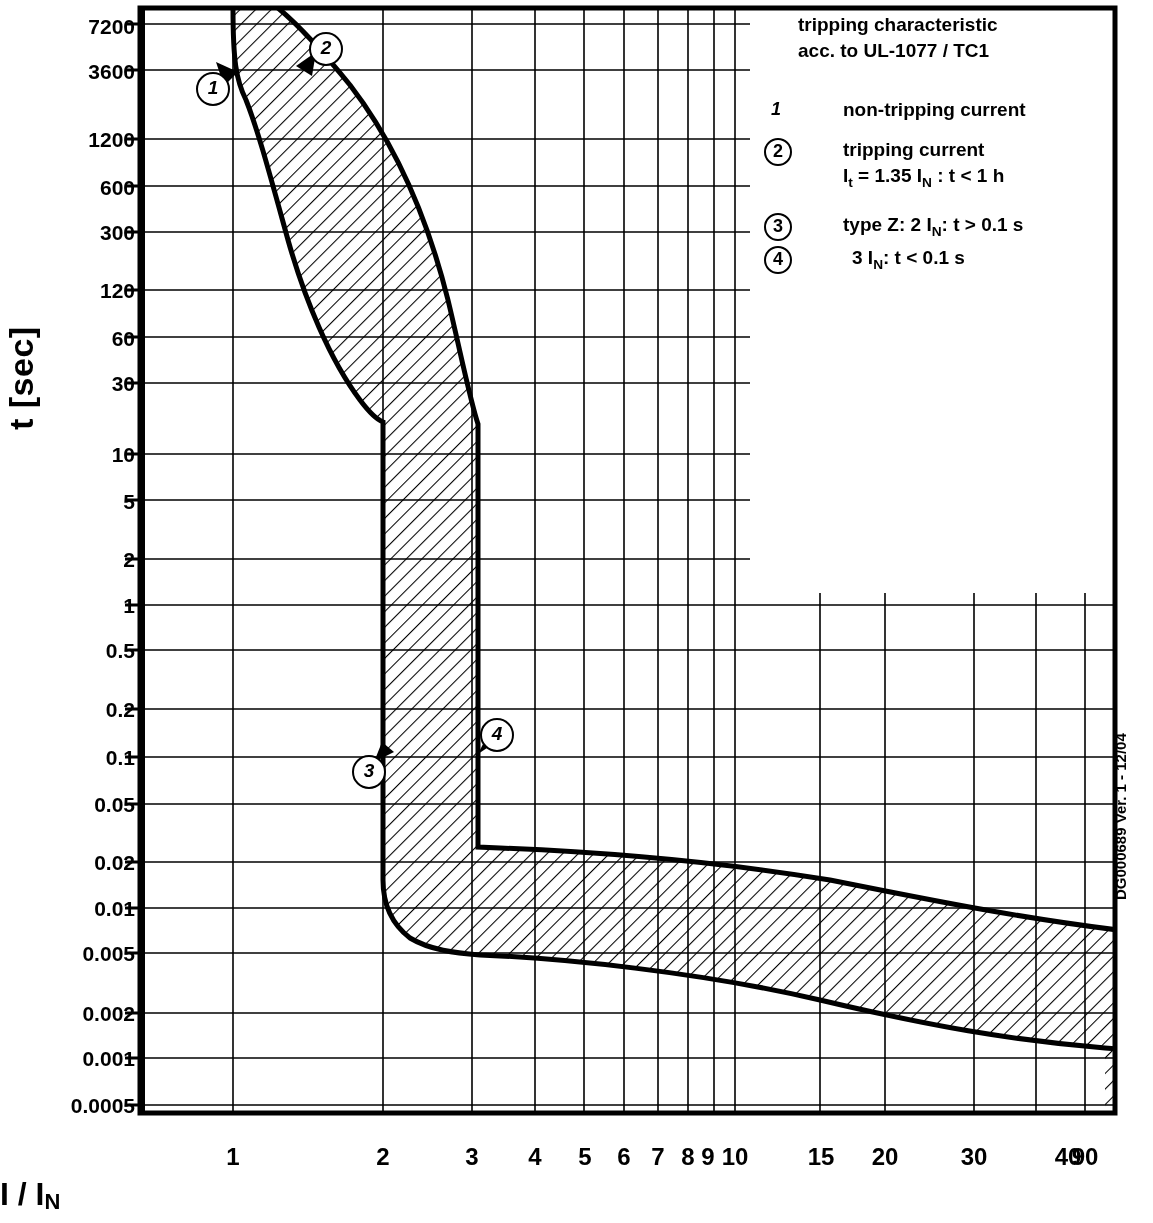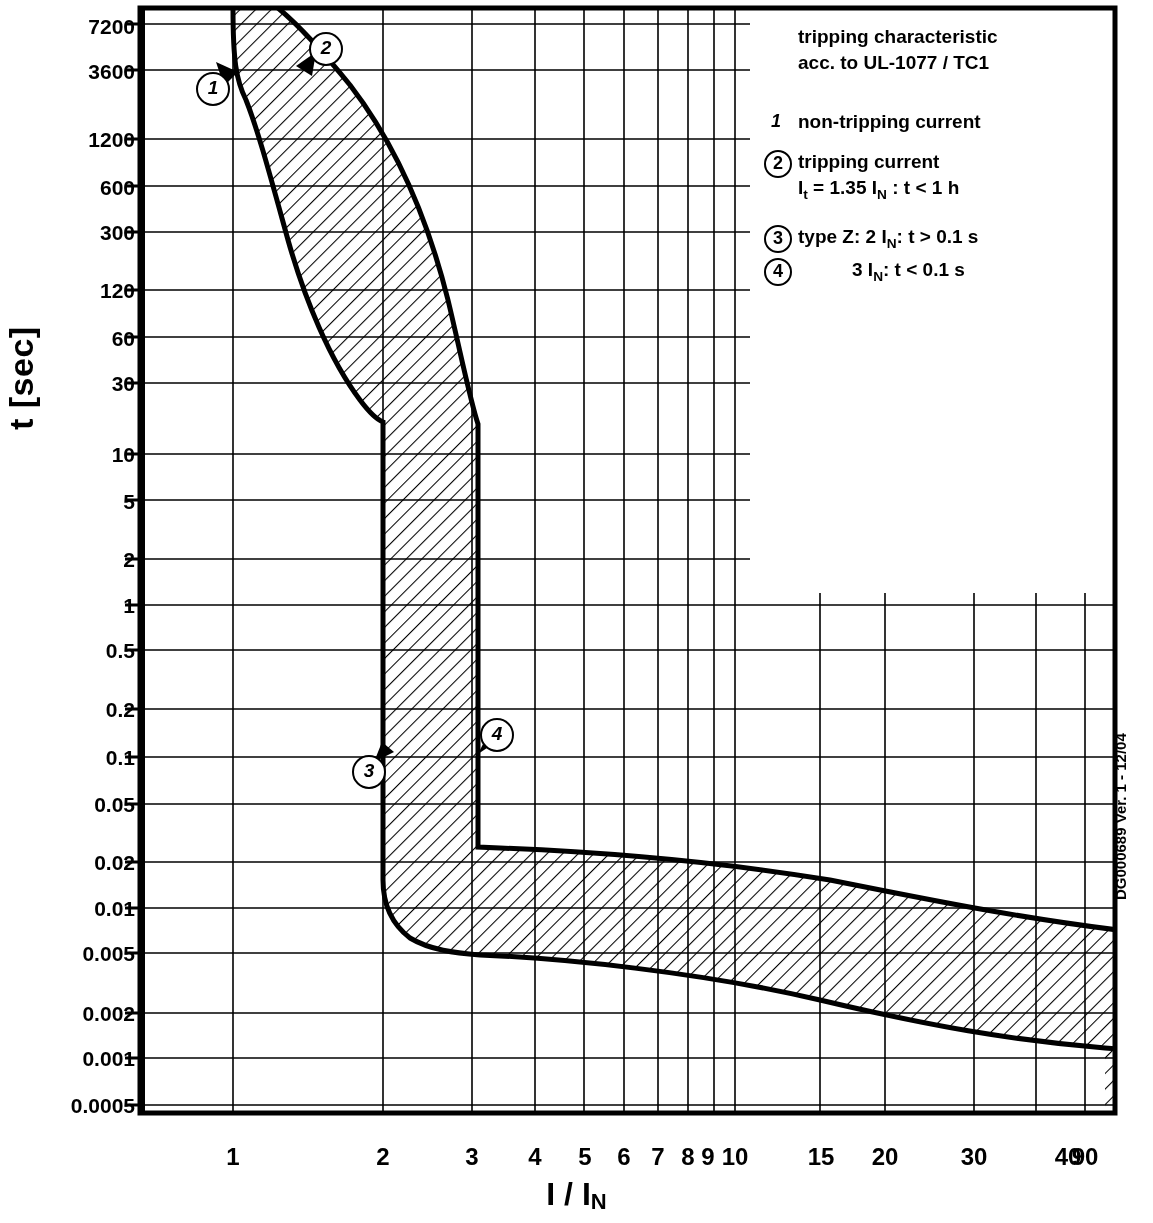--- a/index.html
+++ b/index.html
@@ -31,21 +31,20 @@
     font-size: 34px;
     font-weight: bold;
     letter-spacing: 0.5px;
     white-space: nowrap;
   }
   .xlabel-text {
     position: absolute;
     left: 0;
     top: 1176px;
     width: 1153px;
-    text-align: center;
     font-size: 32px;
     font-weight: bold;
   }
   .xlabel-text .sub {
     font-size: 22px;
     vertical-align: -4px;
   }
   .ytick {
     position: absolute;
     right: 1018px;
@@ -57,21 +56,21 @@
   .xtick {
     position: absolute;
     text-align: center;
     font-size: 24px;
     font-weight: bold;
     white-space: nowrap;
   }
   .legend-box {
     position: absolute;
     left: 760px;
-    top: 24px;
+    top: 12px;
     width: 370px;
     font-size: 19px;
     font-weight: bold;
     line-height: 1.35;
   }
   .legend-title {
     margin-left: 38px;
     font-size: 19px;
     font-weight: bold;
   }
@@ -92,20 +91,21 @@
     font-weight: bold;
     font-style: italic;
   }
   .legend-num.circled {
     border: 2px solid #000;
     border-radius: 50%;
     font-style: normal;
   }
   .legend-line {
     white-space: nowrap;
+    margin-left: 45px;
   }
   .sub {
     font-size: 0.72em;
     vertical-align: -0.35em;
   }
   .callout {
     position: absolute;
     width: 30px;
     height: 30px;
     border: 2px solid #000;

